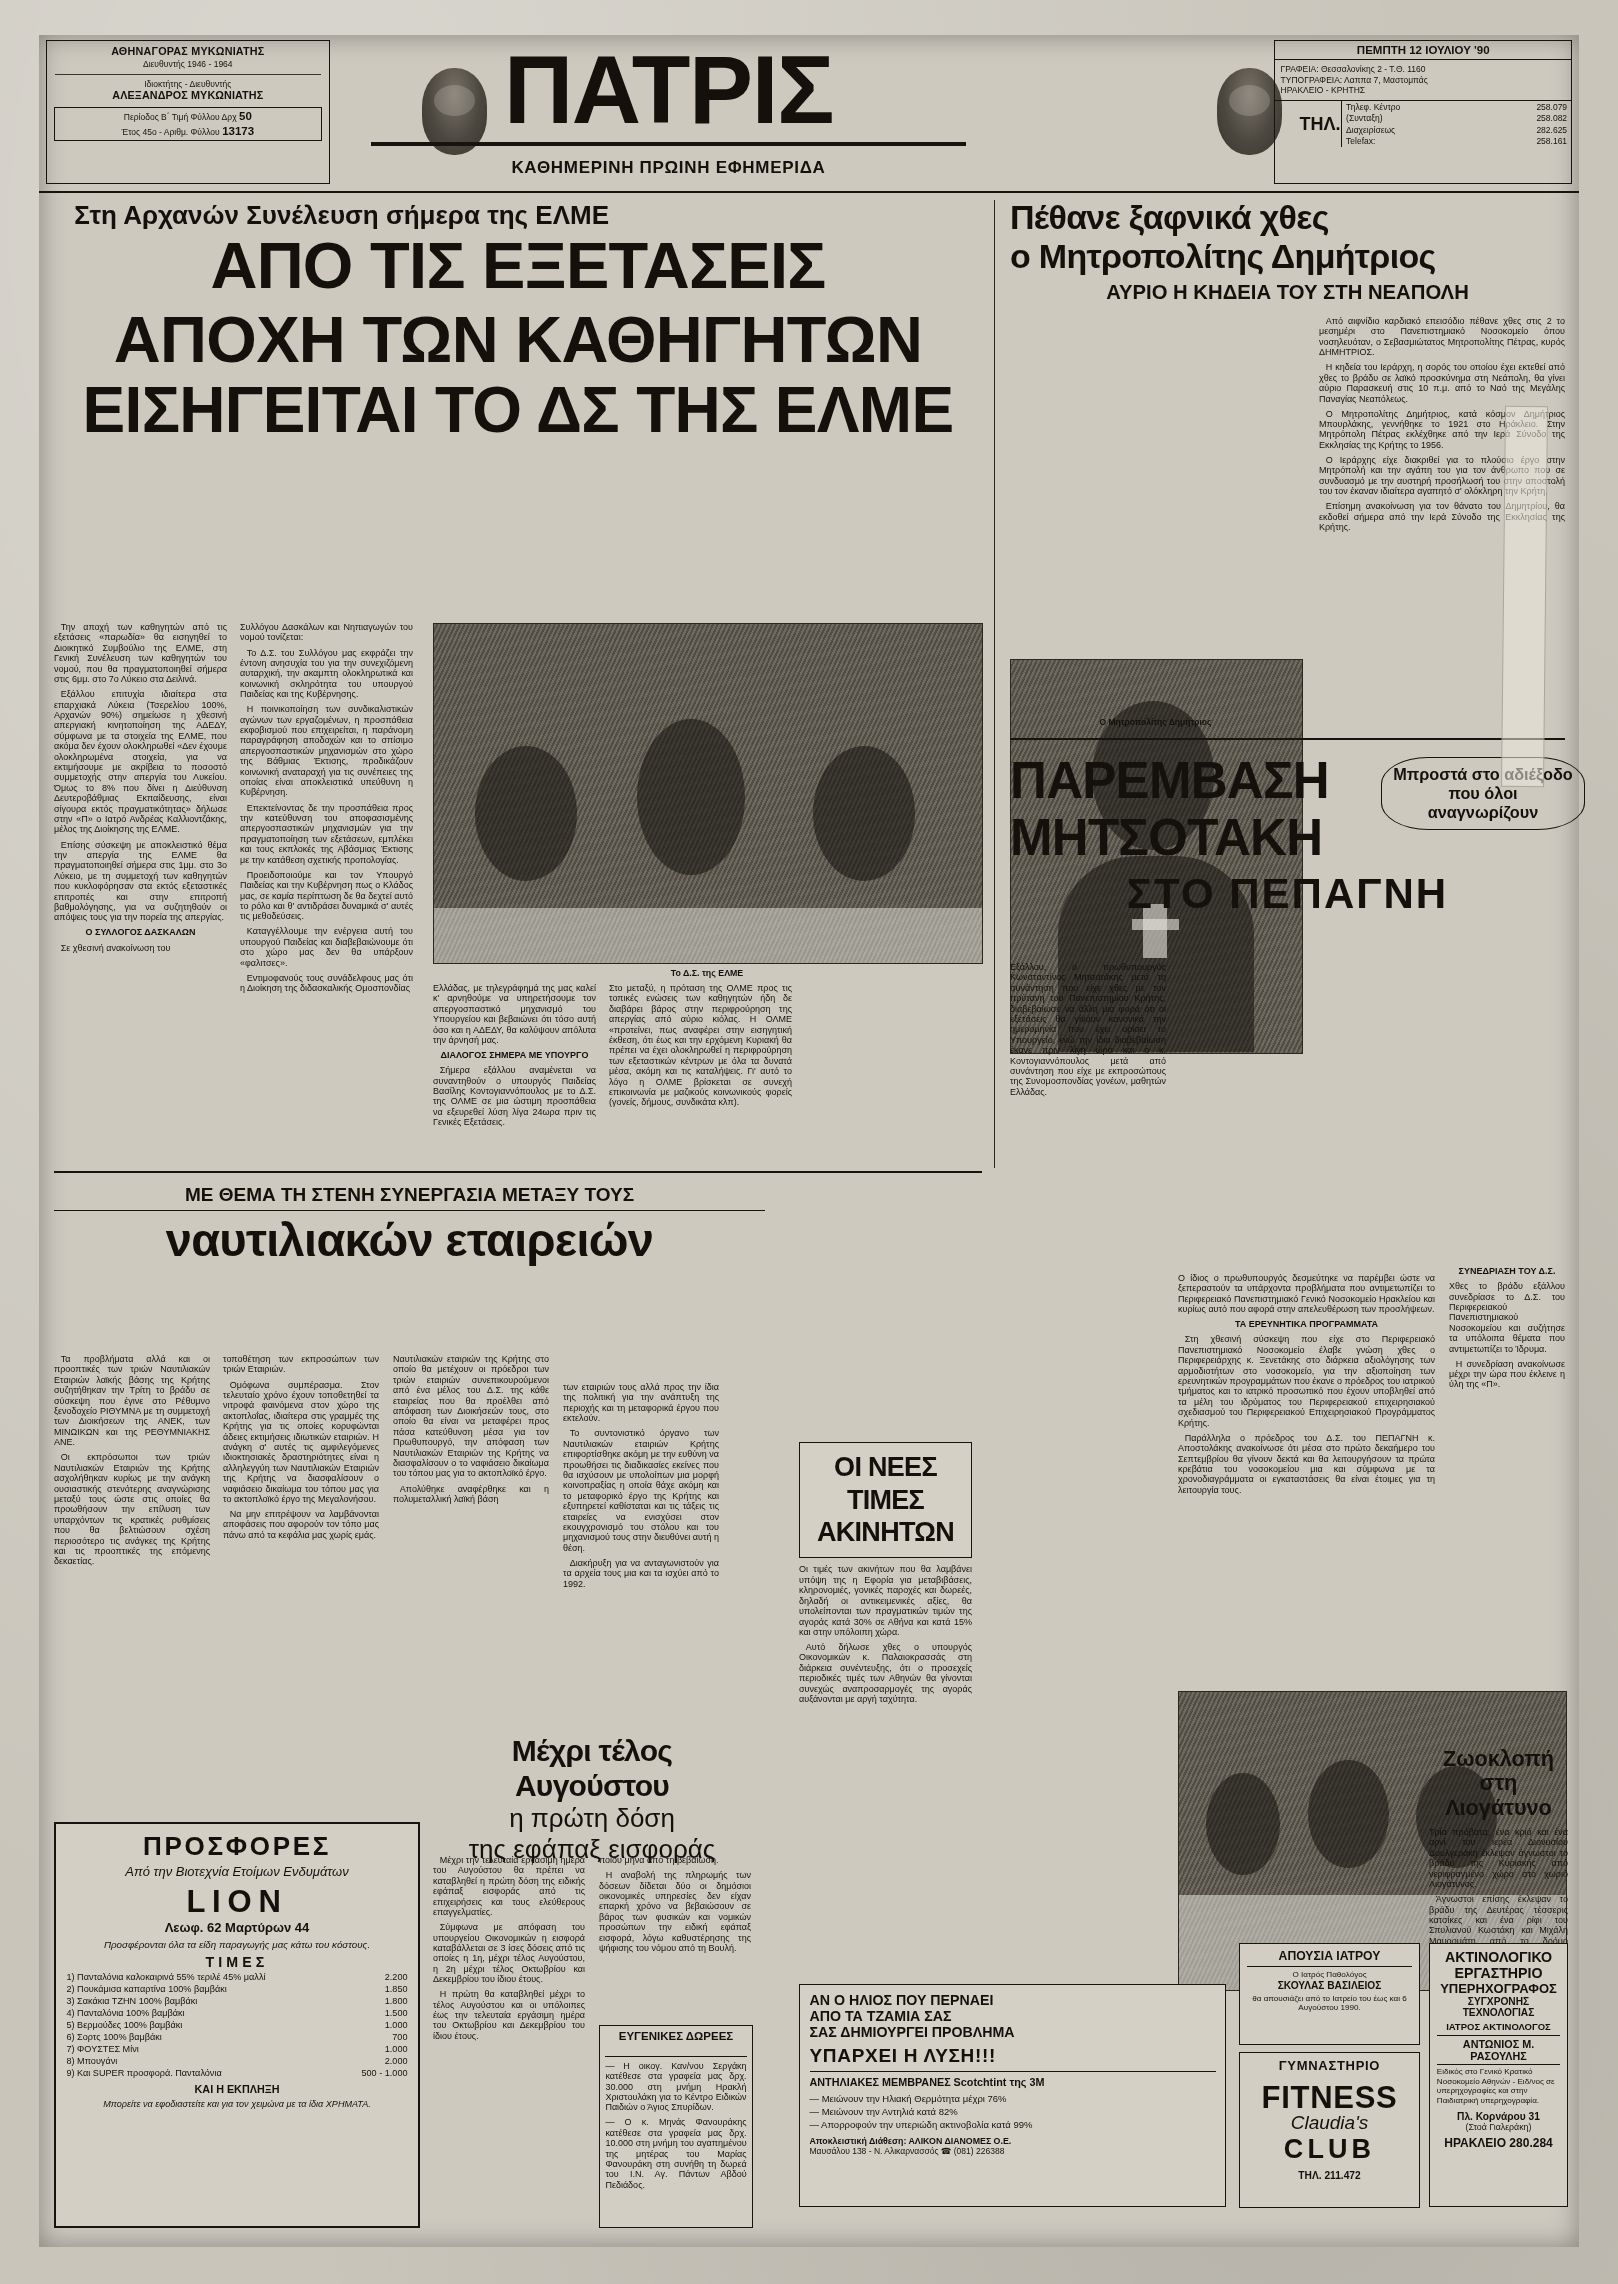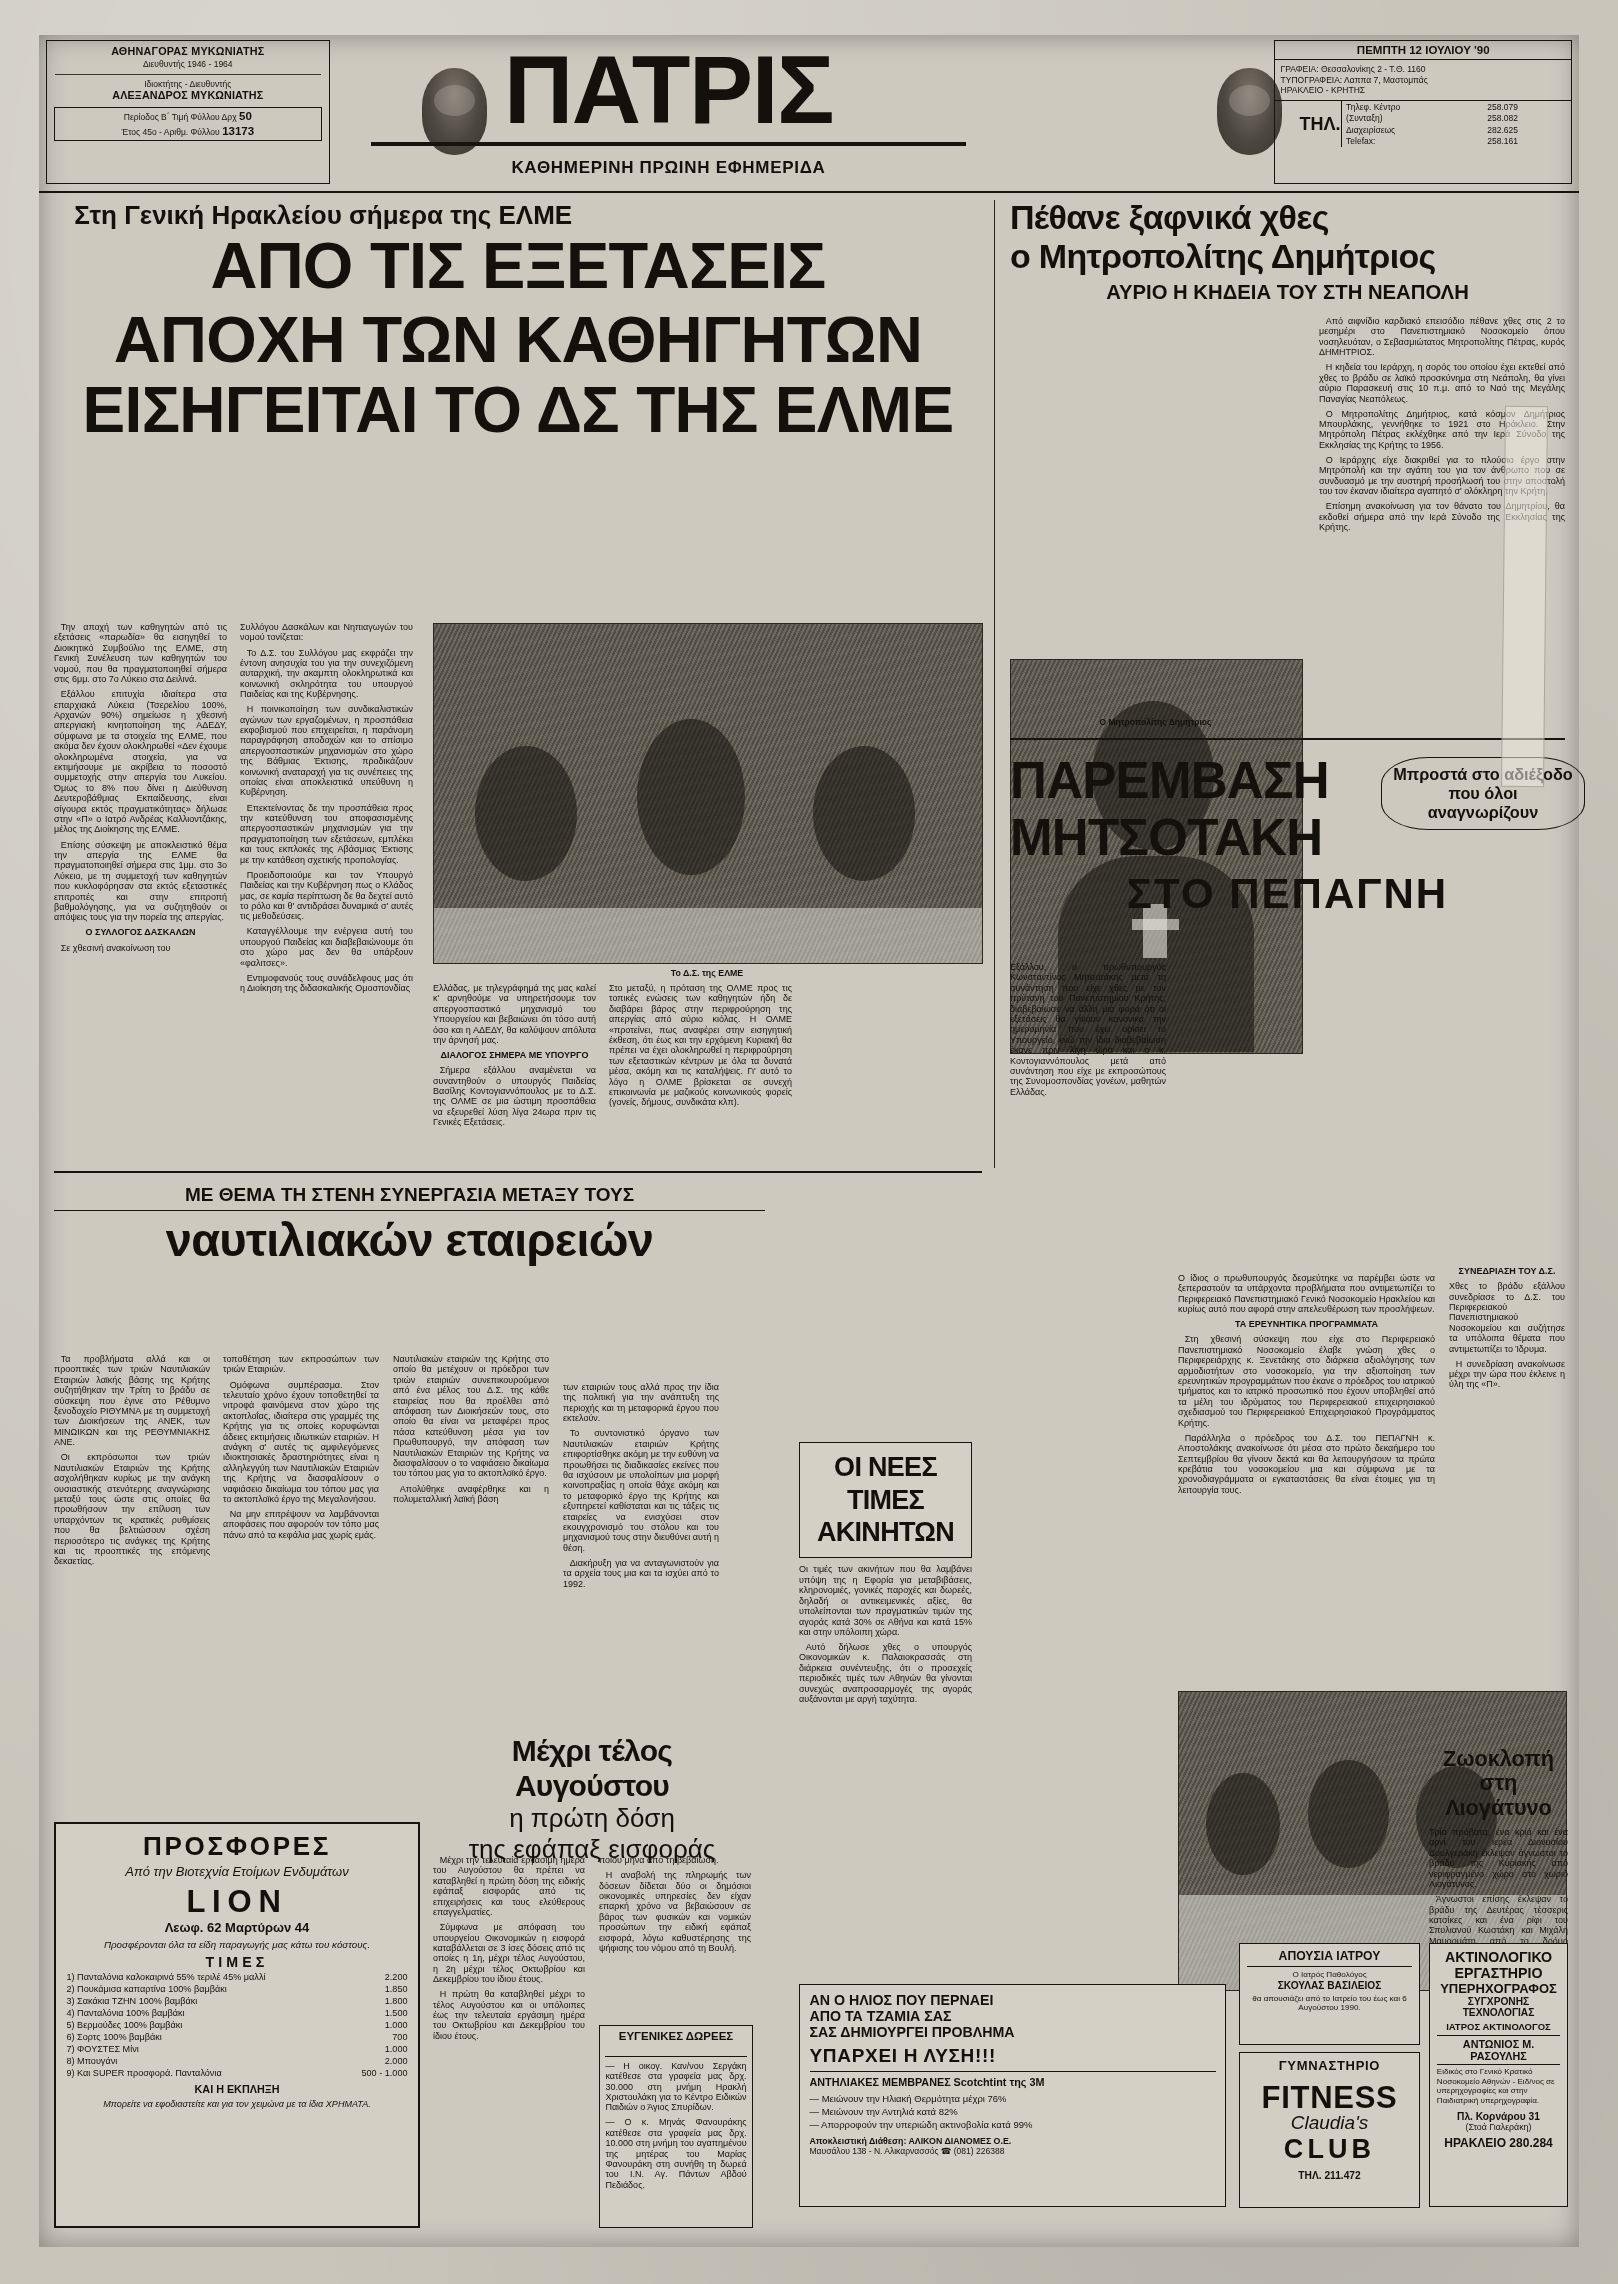--- a/index.html
+++ b/index.html
@@ -50,21 +50,21 @@
   .mast-right { position:absolute; right:6.8px; top:5.4px; width:298px; height:144px;
                 border:1.4px solid #17140f; box-sizing:border-box; }
   .mast-right .dt { text-align:center; font-size:11.5px; font-weight:bold; padding:2.7px 0 2.7px;
                     border-bottom:1px solid #17140f; }
   .mast-right .addr { font-size:8.5px; line-height:10.8px; padding:4.1px 5.4px; }
   .mast-right .tel { display:flex; border-top:1px solid #17140f; }
   .mast-right .tel .lab { width:54px; border-right:1px solid #17140f; font-size:18px;
                           font-weight:bold; display:flex; align-items:center; justify-content:center;margin-left:24px; }
   .mast-right .tel table { border-collapse:collapse; font-size:8.5px; width:100%; }
   .mast-right .tel td { padding:0.7px 4.1px; }
-  .mast-right .tel td.r { }
+  .mast-right .tel td.r { text-align:right; }
 
   
   .kicker { font-size:26px; font-weight:bold; }
   .mega { font-weight:bold; letter-spacing:-0.7px; }
 
   
   .col { font-size:9px; line-height:10.4px; text-align:justify; }
   .col p { margin:0 0 4.7px; text-indent:6.8px; }
   .col .noind { text-indent:0; }
   .center-b { text-align:center; font-weight:bold; }
@@ -146,21 +146,21 @@
               </tr>
         </tbody>
           </table>
       </div>
     </div>
   </div>
 
   <div class="vline" style="left:994px; top:200px; height:968px;"></div>
 
   <div class="blk" style="left:54px; top:200px; width:928px;">
-    <div class="kicker" style="padding-left:20.3px;">Στη Γενική Ηρακλείου σήμερα της ΕΛΜΕ</div>
+    <div class="kicker" style="padding-left:20.3px;">Στη Αρχανών Συνέλευση σήμερα της ΕΛΜΕ</div>
     <div class="mega ctr" style="font-size:65px; line-height:70px;">ΑΠΟ ΤΙΣ ΕΞΕΤΑΣΕΙΣ</div>
     <div class="mega ctr" style="font-size:65px; line-height:70px; margin-top:4.1px;">ΑΠΟΧΗ ΤΩΝ ΚΑΘΗΓΗΤΩΝ</div>
     <div class="mega ctr" style="font-size:64px; line-height:70px;">ΕΙΣΗΓΕΙΤΑΙ ΤΟ ΔΣ ΤΗΣ ΕΛΜΕ</div>
   </div>
 
   <div class="photo" style="left:433px; top:623px; width:548px; height:339px;">
     <div class="v" style="left:41px; top:122px; width:102px; height:135px;"></div>
     <div class="v" style="left:203px; top:95px; width:108px; height:156px;"></div>
     <div class="v" style="left:379px; top:122px; width:102px; height:135px;"></div>
     <div class="v" style="left:0; top:284px; width:548px; height:81px; border-radius:0; background:rgba(245,243,236,.45)"></div>

